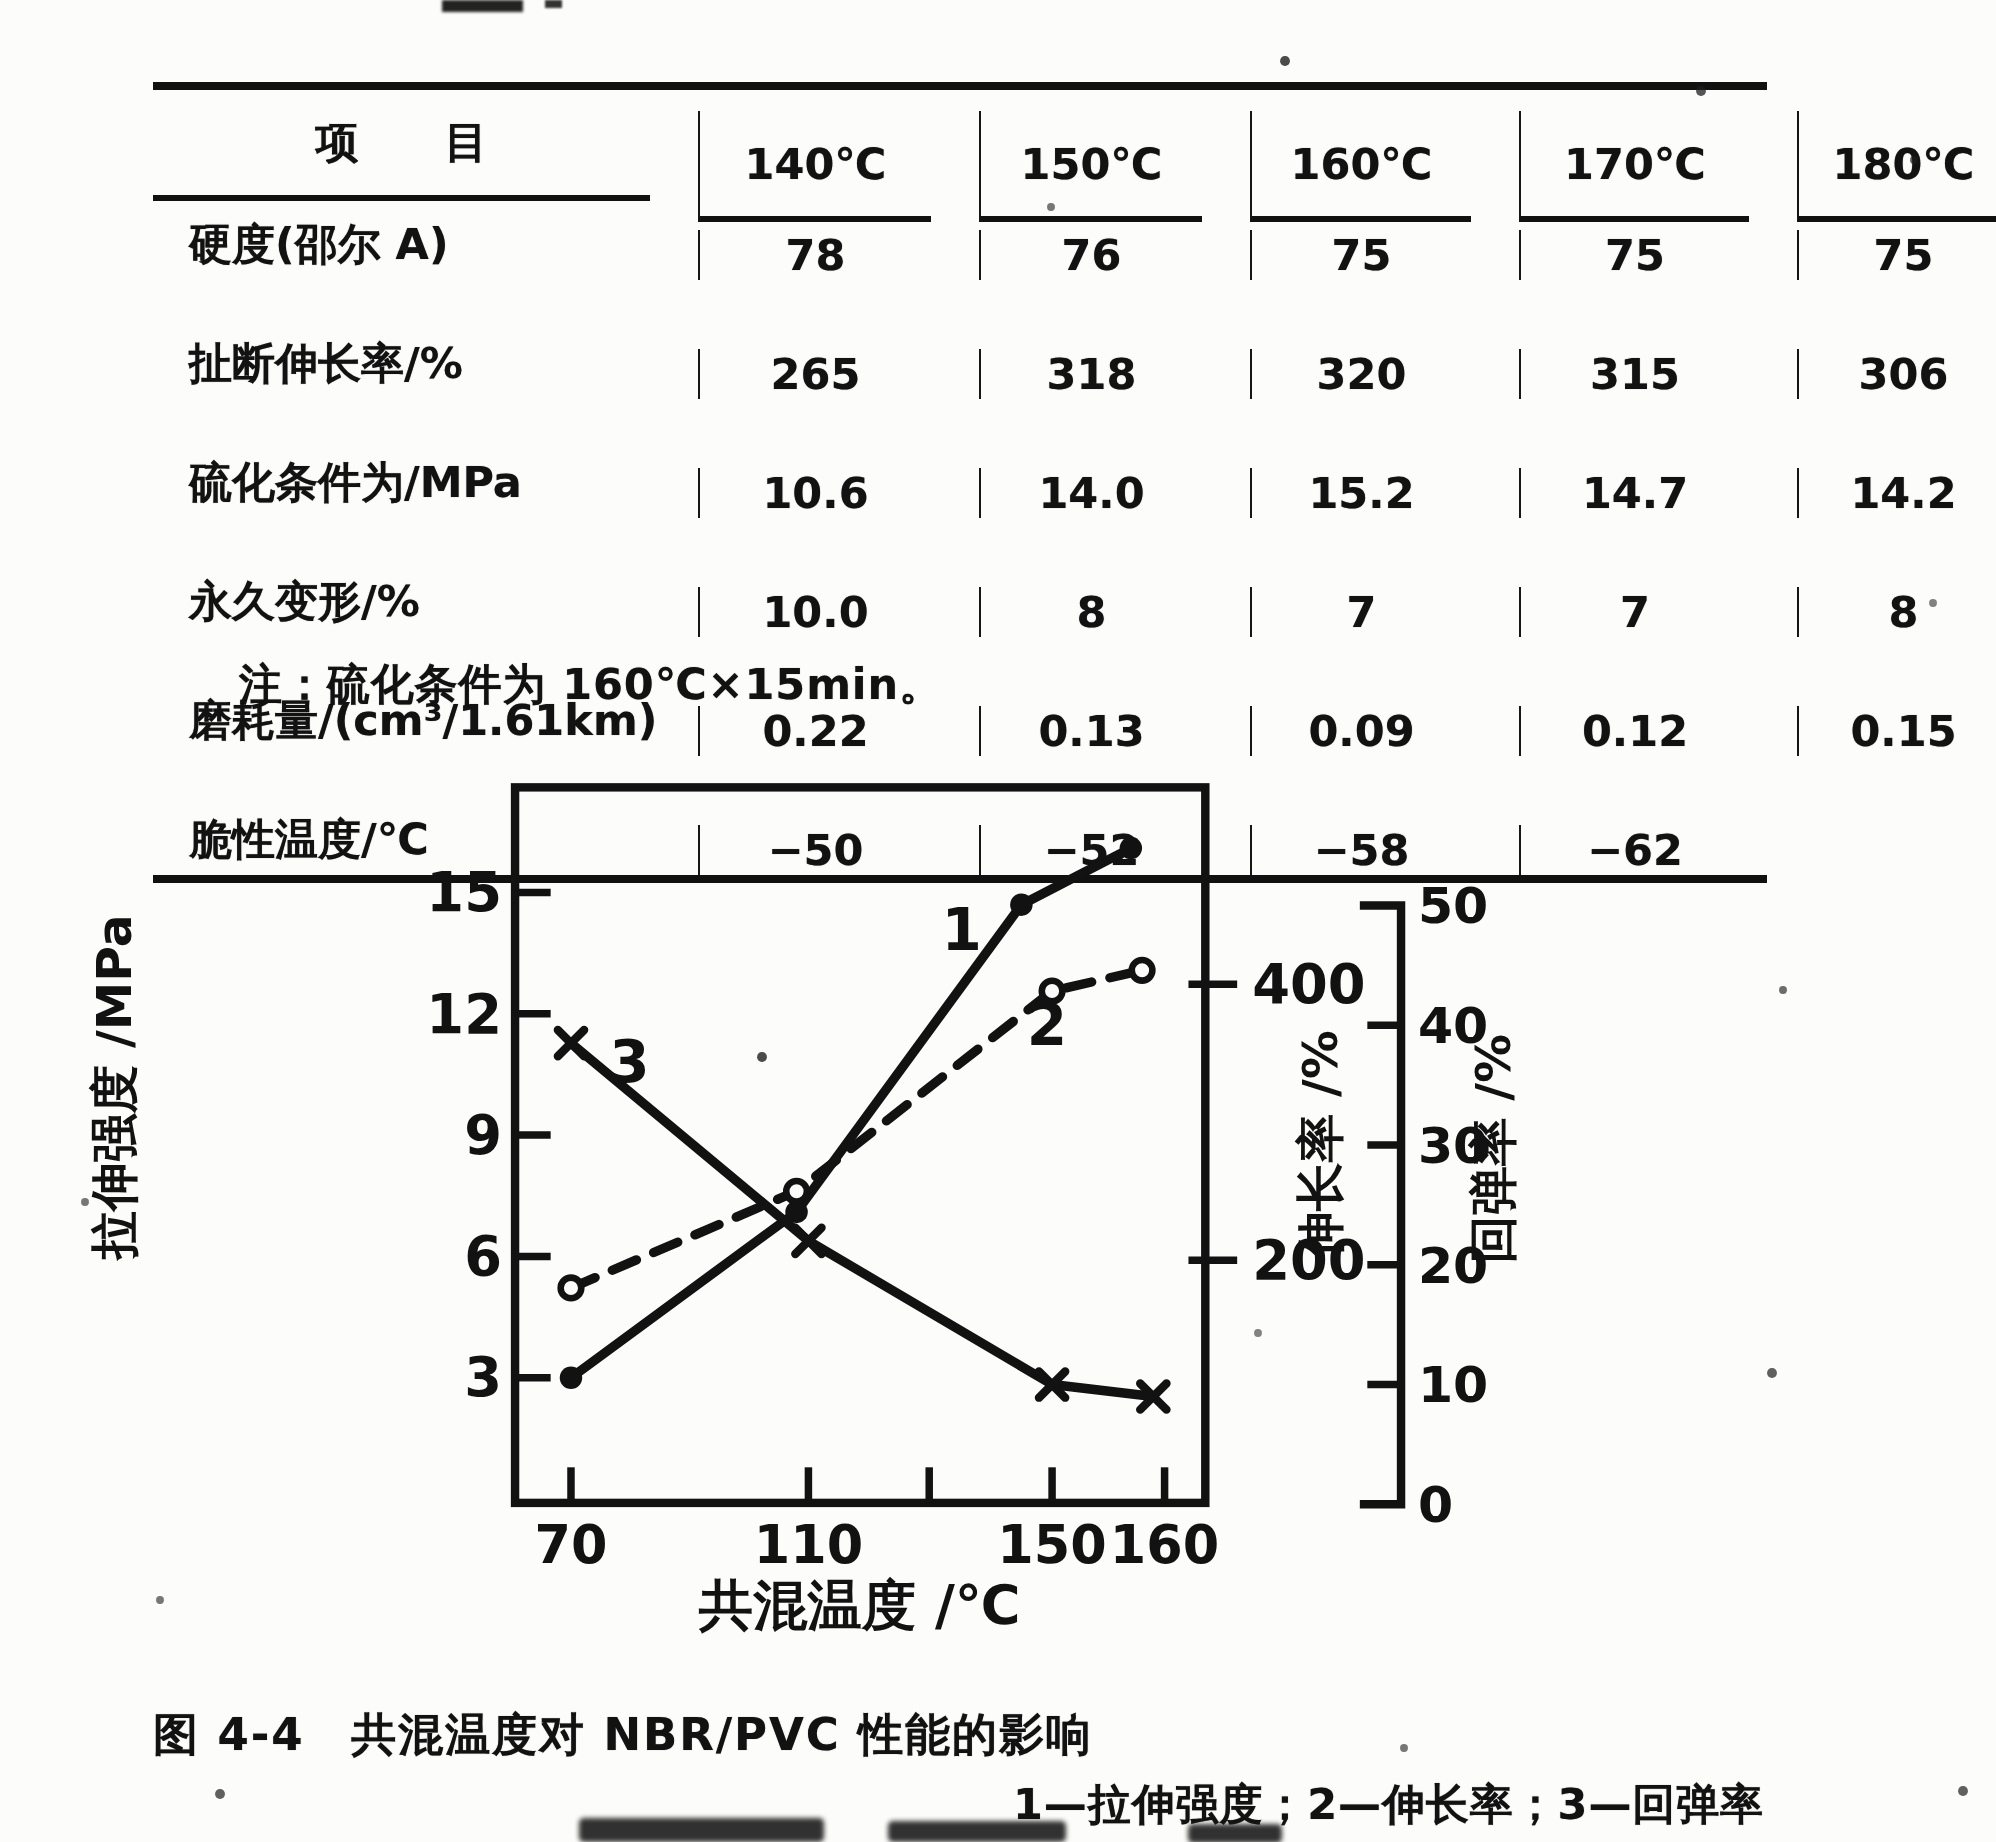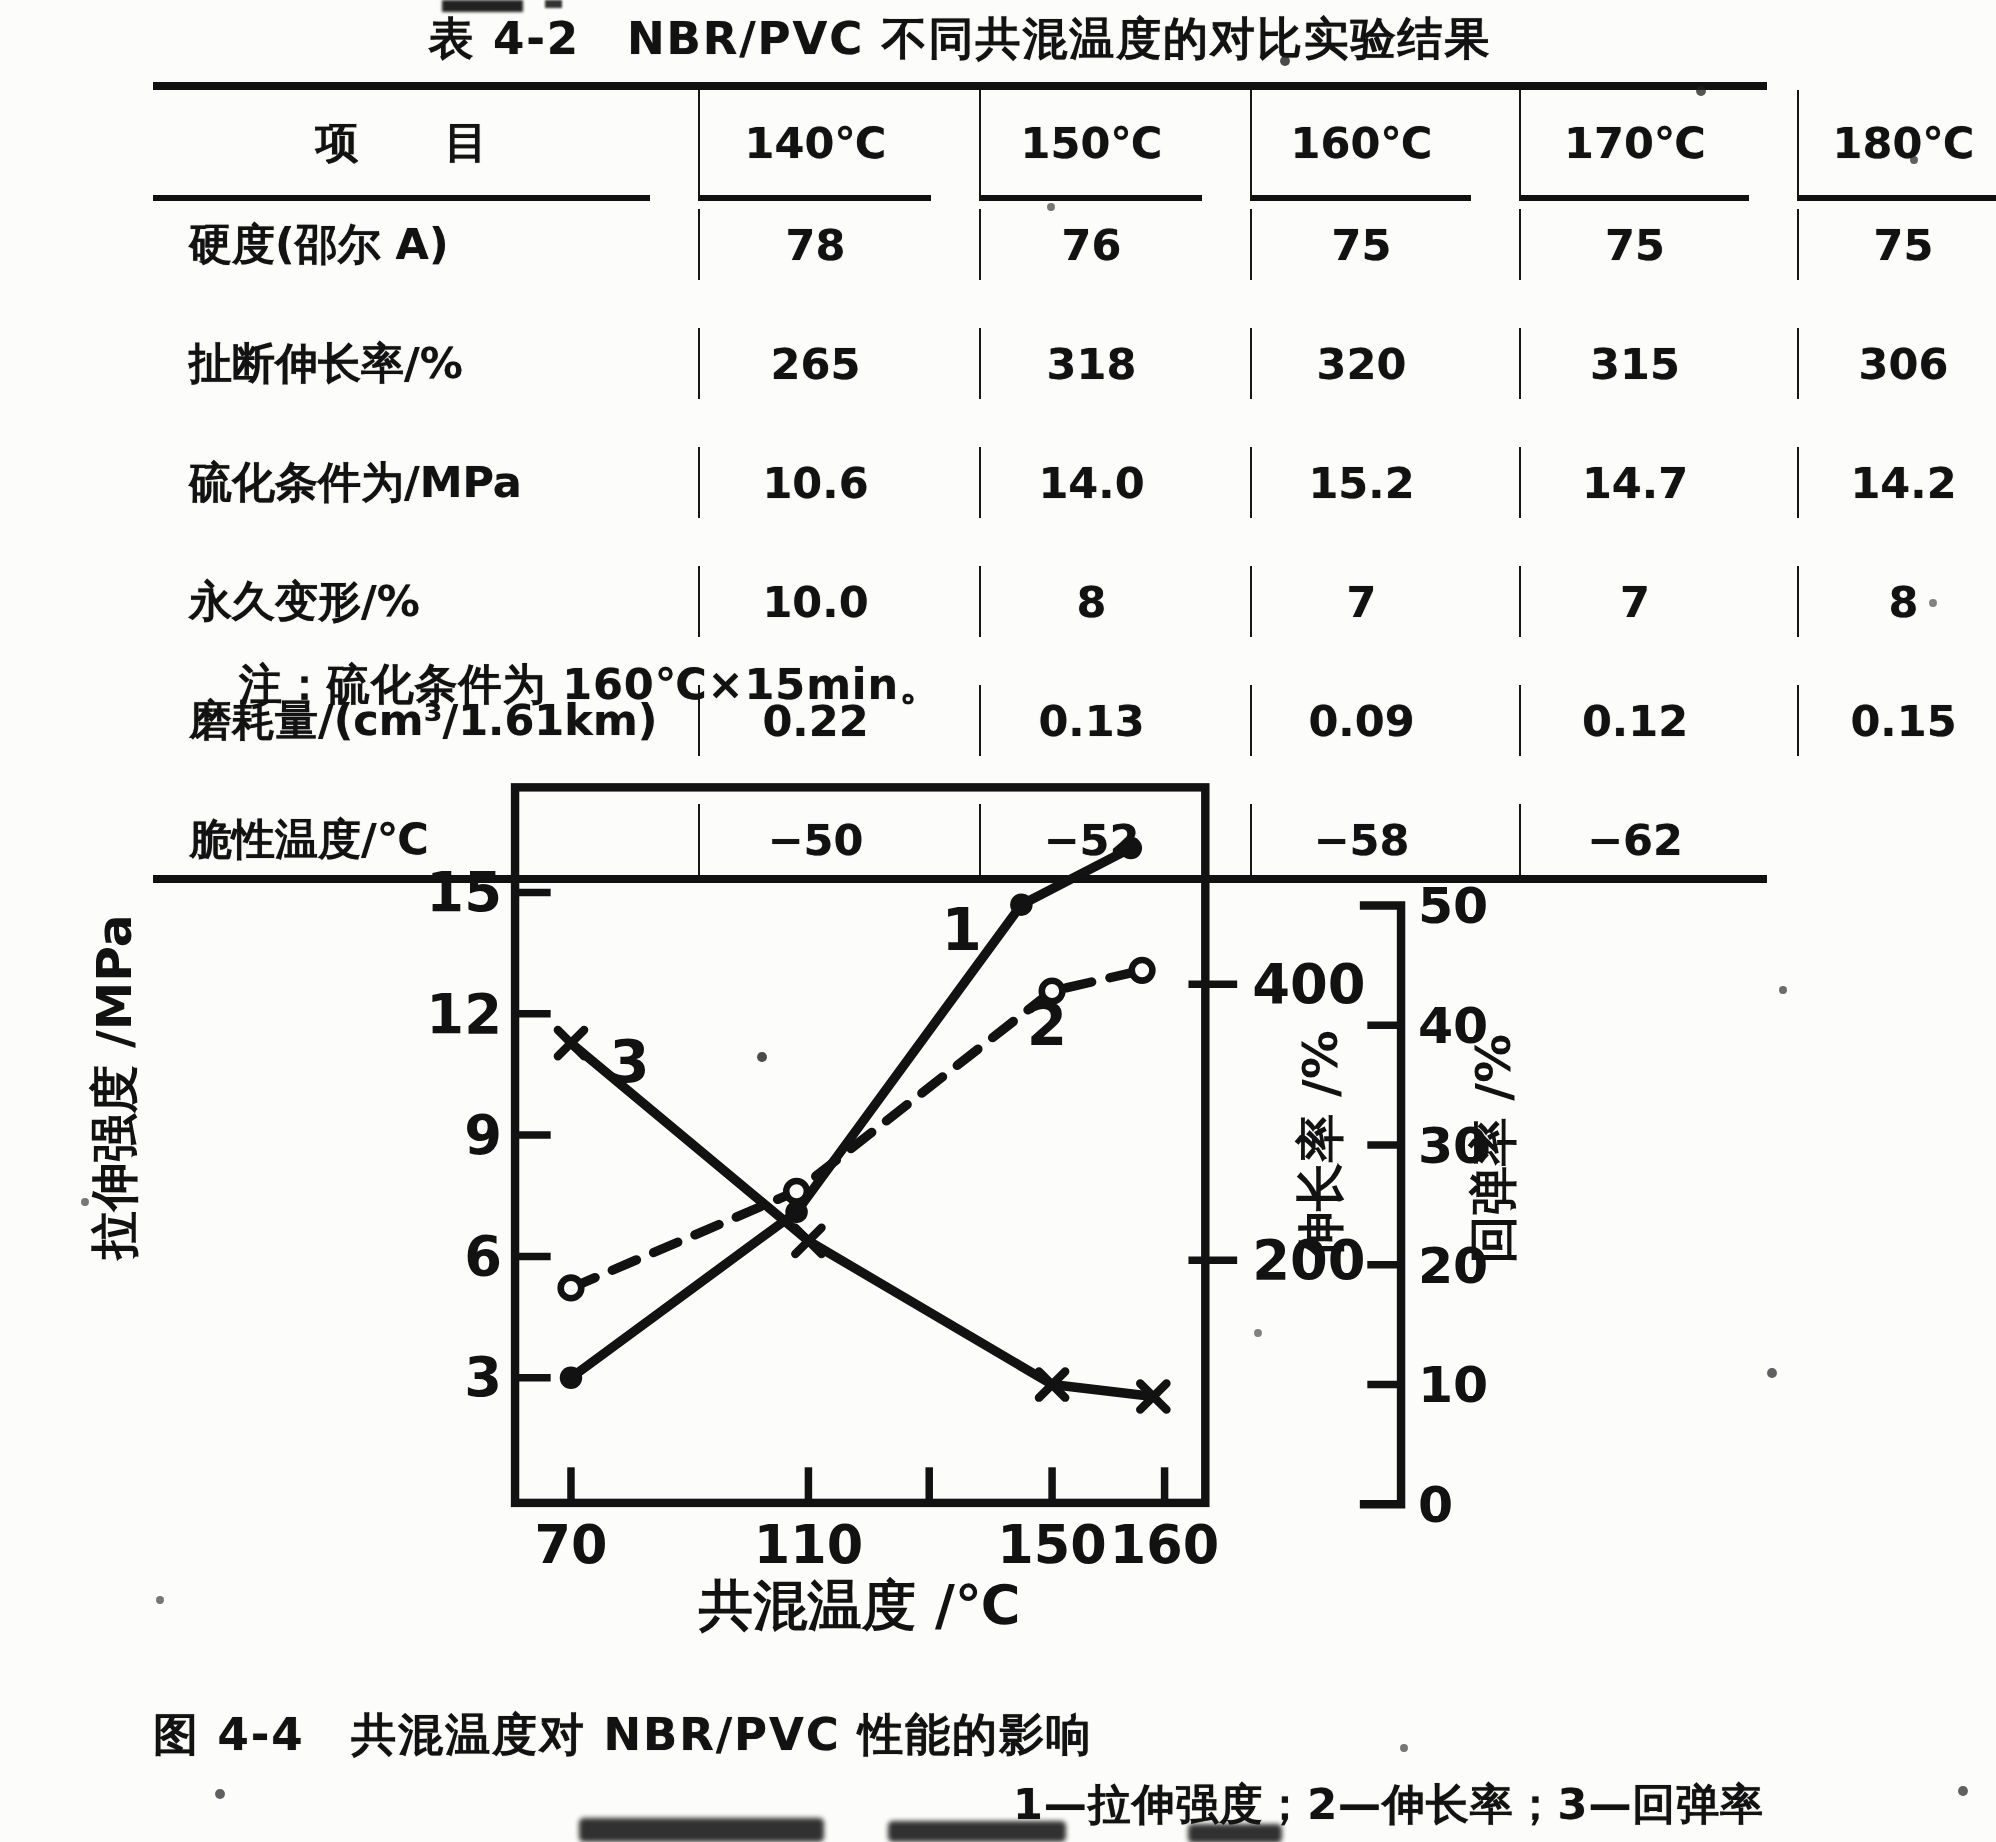--- a/index.html
+++ b/index.html
@@ -23,21 +23,21 @@
     grid-template-columns:497px 233px 223px 221px 230px 211px;
     grid-auto-rows:71px;
     gap:48px;
   }
   .tbl .cell{
     display:flex; align-items:center; justify-content:center;
     font-size:43px; font-weight:bold; white-space:nowrap;
   }
   .tbl .hcell{ height:105px; border-bottom:6.6px solid #111; font-size:43px;}
   .tbl .rowlabel{ justify-content:flex-start; padding-left:36px;}
-  .tbl .vline{ border-left:2.8px solid #161616; }
+  .tbl .vline{ border-left:2.8px solid #161616;margin-top:21px; }
   
   .note{
     position:absolute; left:239px; top:656px; font-size:43px; font-weight:bold;
     white-space:nowrap; letter-spacing:0.9px;
   }
   
   #chart{ position:absolute; left:56px; top:778px; }
   
   .fig-caption{
     position:absolute; left:153px; top:1705px; width:1649px; 
@@ -73,21 +73,20 @@
   }
 </style>
 </head>
 <body>
 
 <div class="page">
 
   <div class="topmark1"></div>
   <div class="topmark2"></div>
 
-  <div class="doc-title ink">表 4-2　NBR/PVC 不同共混温度的对比实验结果</div>
 
   <div class="tbl" id="tbl">
       <div class="cell hcell ink">项　　目</div>
       <div class="cell hcell ink vline">140℃</div>
       <div class="cell hcell ink vline">150℃</div>
       <div class="cell hcell ink vline">160℃</div>
       <div class="cell hcell ink vline">170℃</div>
       <div class="cell hcell ink vline">180℃</div>
       <div class="cell rowlabel ink">硬度(邵尔 A)</div>
       <div class="cell vline ink">78</div>

